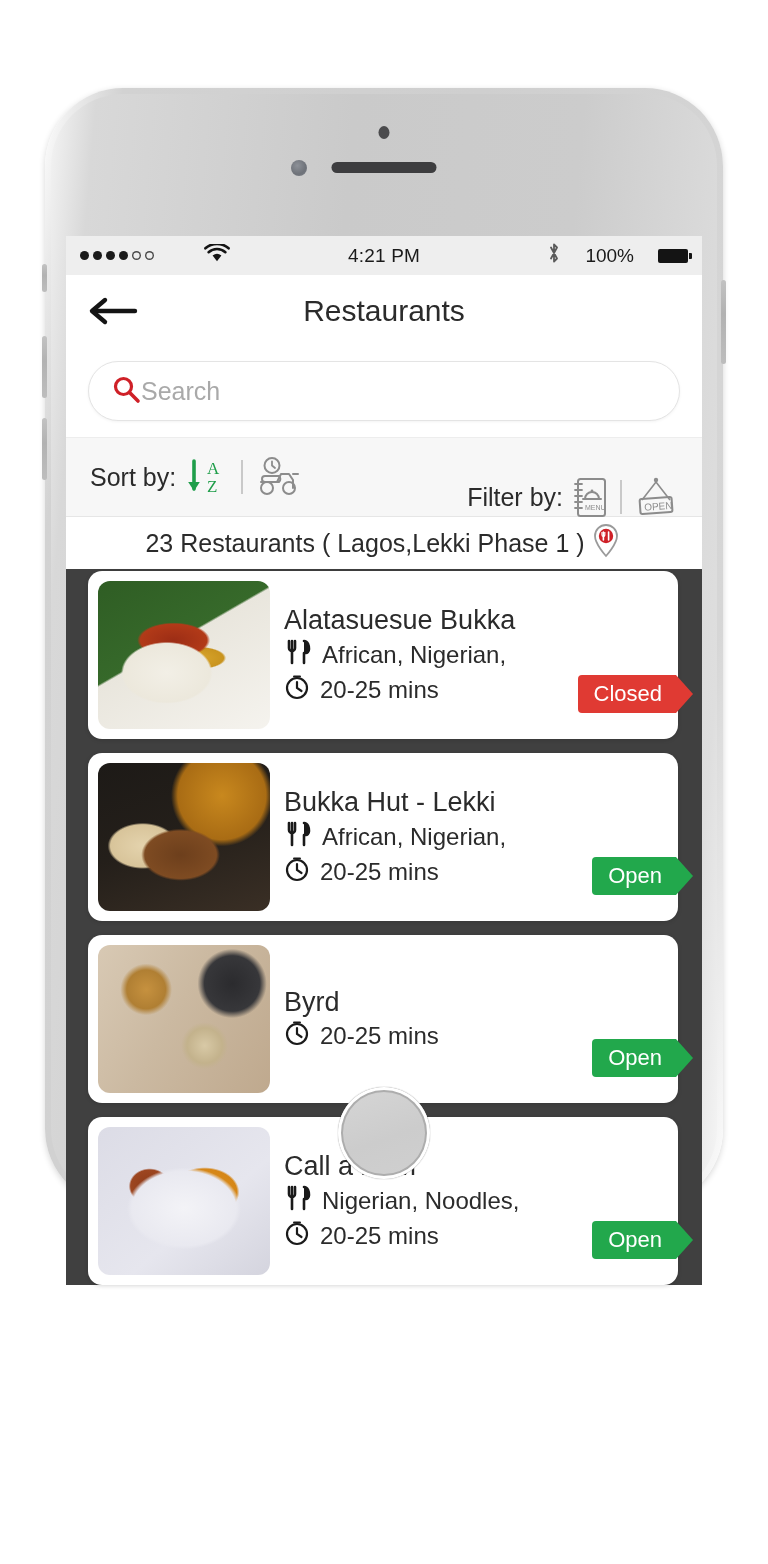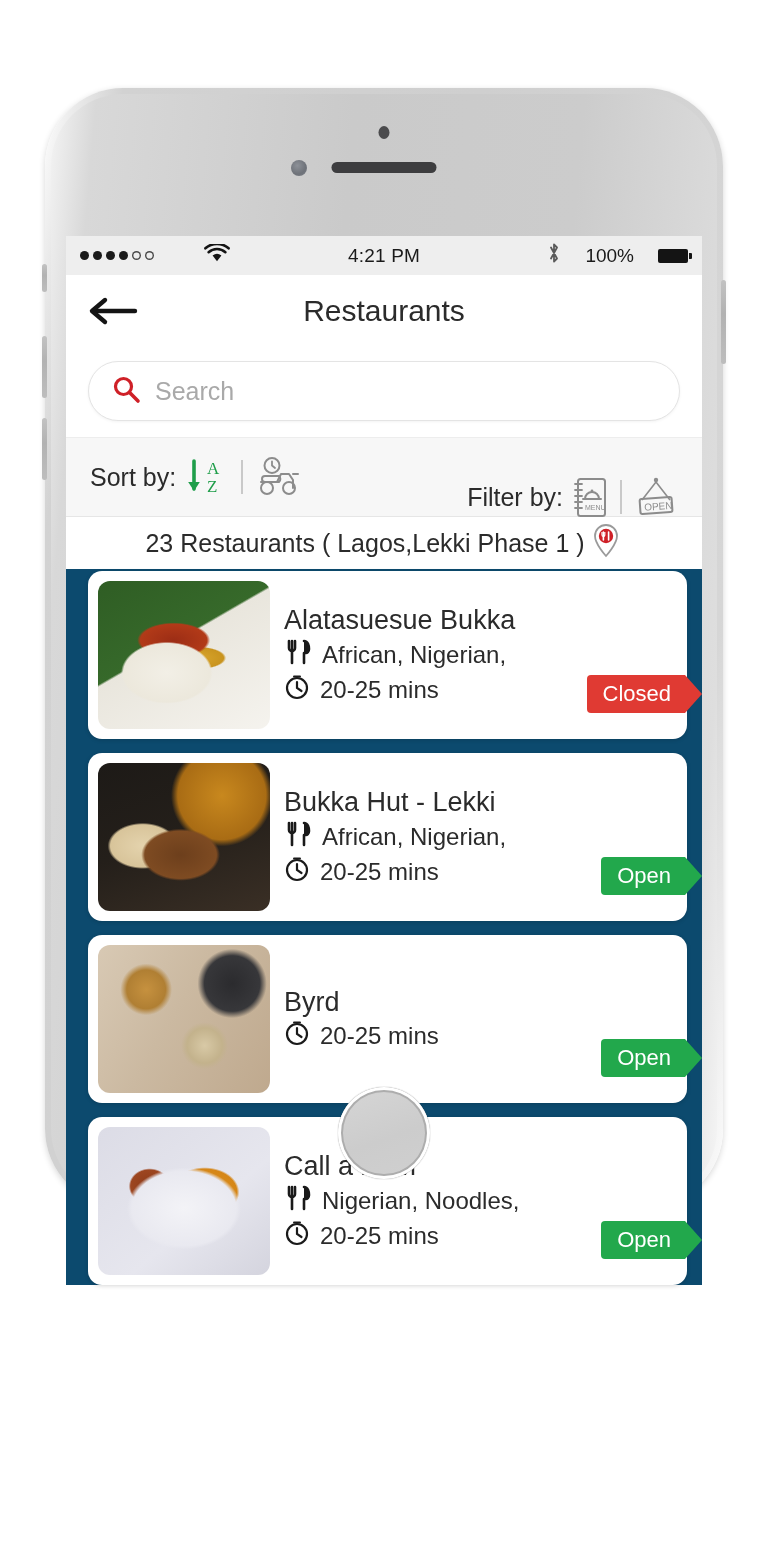--- a/index.html
+++ b/index.html
@@ -135,21 +135,21 @@
     padding: 14px 22px 16px 22px;
     background: #ffffff;
   }
   #search-bar {
     height: 58px; border: 1.5px solid #e4e4e4; border-radius: 30px;
     display: flex; align-items: center; padding: 0 22px;
     background: #ffffff;
     box-shadow: 0 1px 3px rgba(0,0,0,0.05);
   }
   #search-placeholder {
-    margin-left: 14px; color: #a9a9a9; font-size: 25px;
+    color: #a9a9a9; font-size: 25px;
   }
 
   
   #sort-filter-bar {
     height: 78px;
     background: #f7f7f7;
     border-top: 1px solid #ededed;
     border-bottom: 1px solid #e6e6e6;
     display: flex; align-items: center;
     padding: 0 24px;
@@ -164,22 +164,22 @@
 
   
   #results-header {
     height: 52px; display: flex; align-items: center; justify-content: center;
     gap: 4px; background: #ffffff;
   }
   #results-text { font-size: 25px; color: #2b2b2b; }
 
   
   #restaurant-list {
-    padding: 2px 15px 0 22px;
-    background: #0c4a6e;
+    padding: 2px 24px 0 22px;
+    background: #404040;
   }
   .restaurant-card {
     background: #ffffff;
     border-radius: 14px;
     box-shadow: 0 1px 4px rgba(0,0,0,0.16);
     display: flex; align-items: center;
     padding: 10px;
     margin-bottom: 14px;
     position: relative;
     cursor: pointer;

